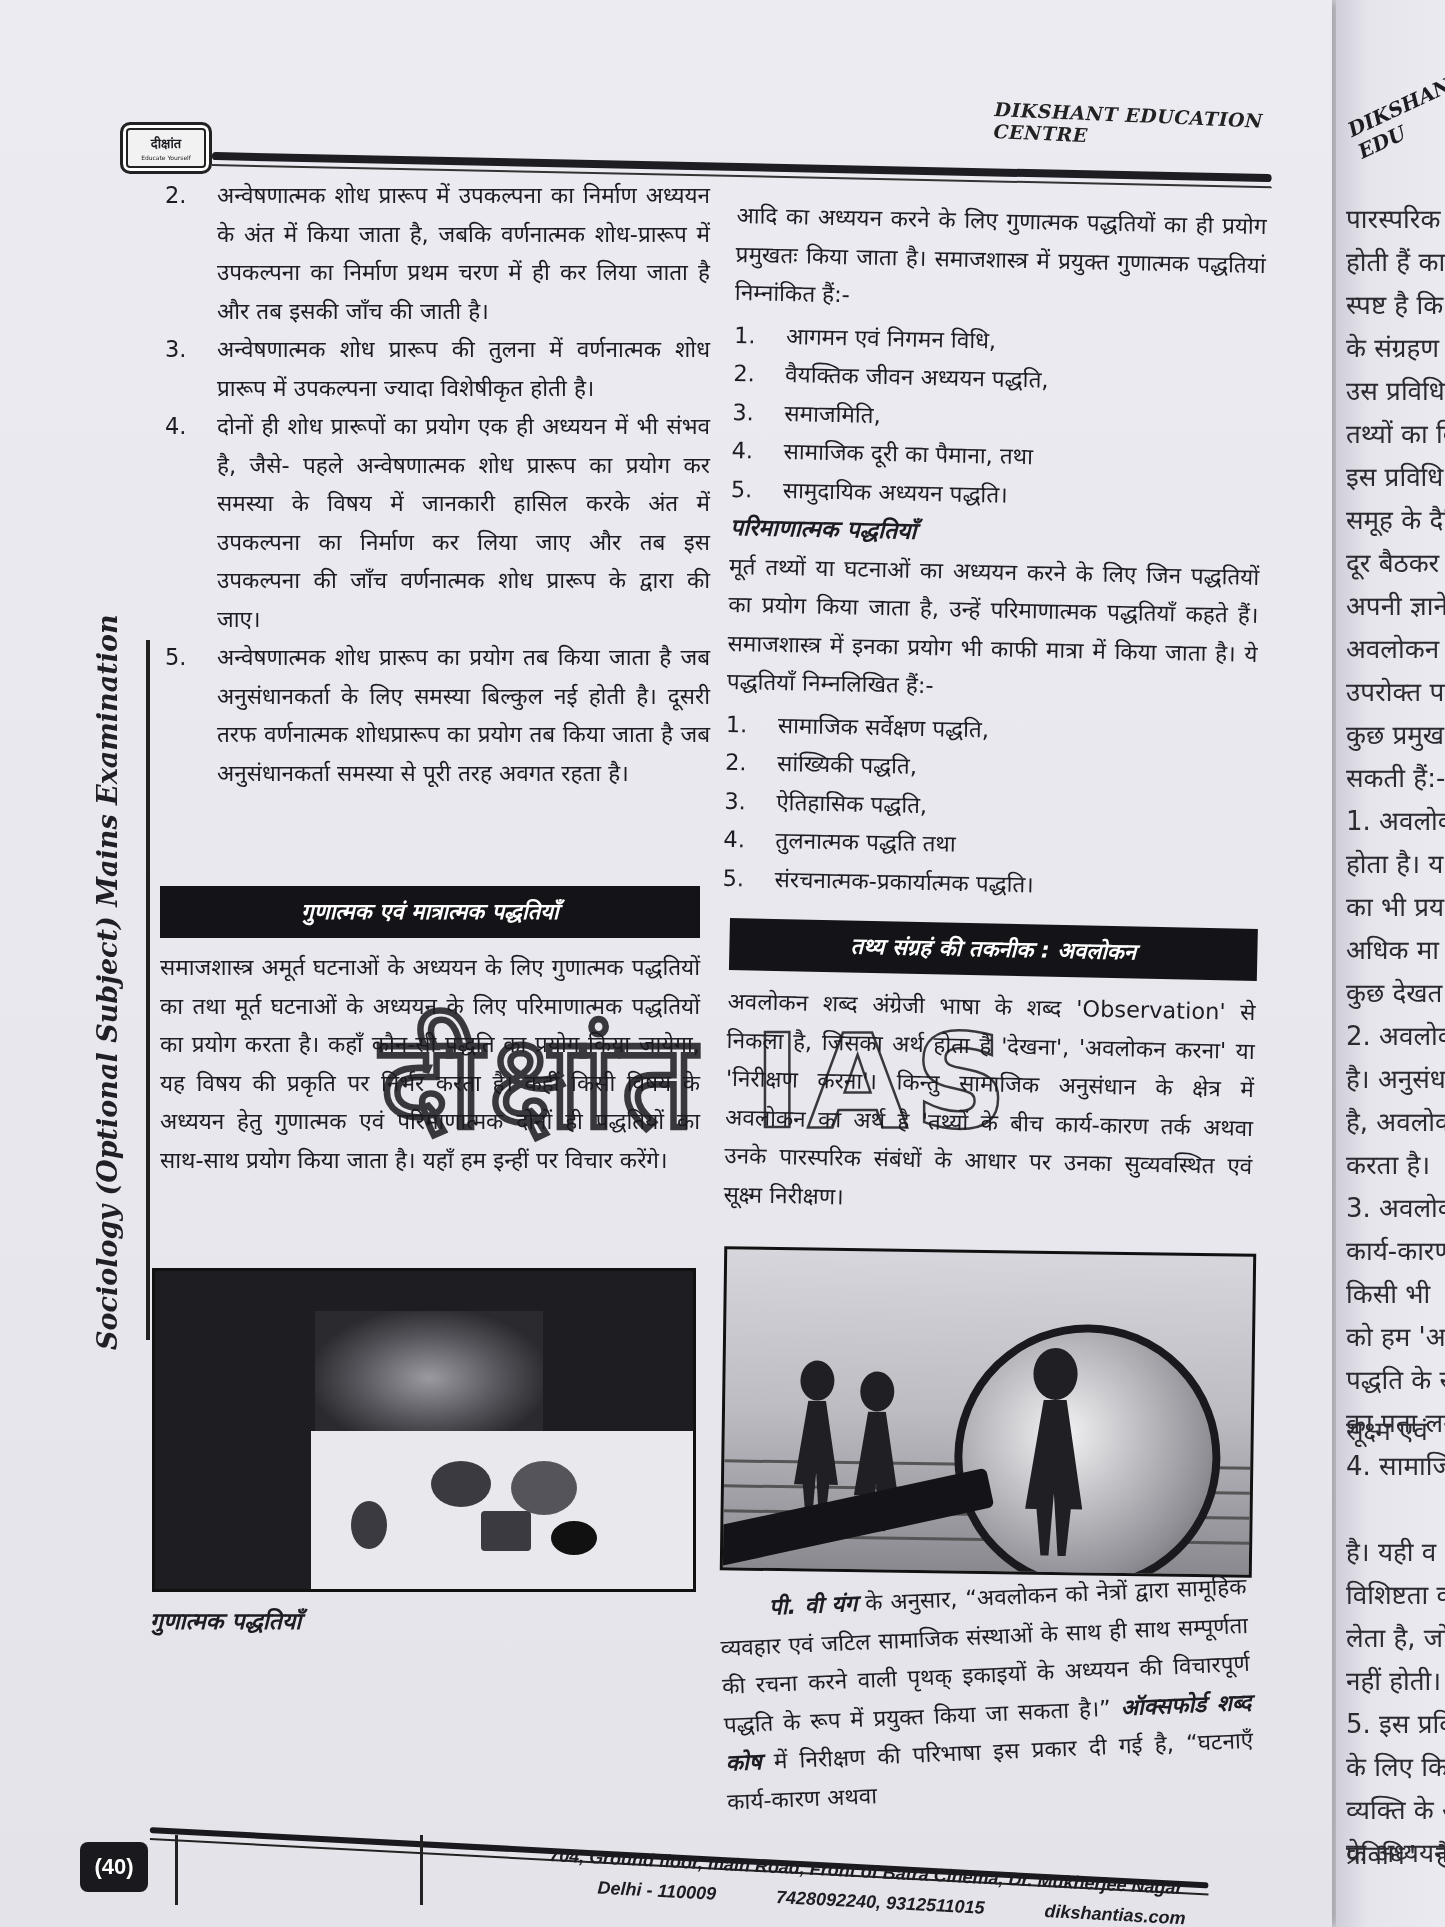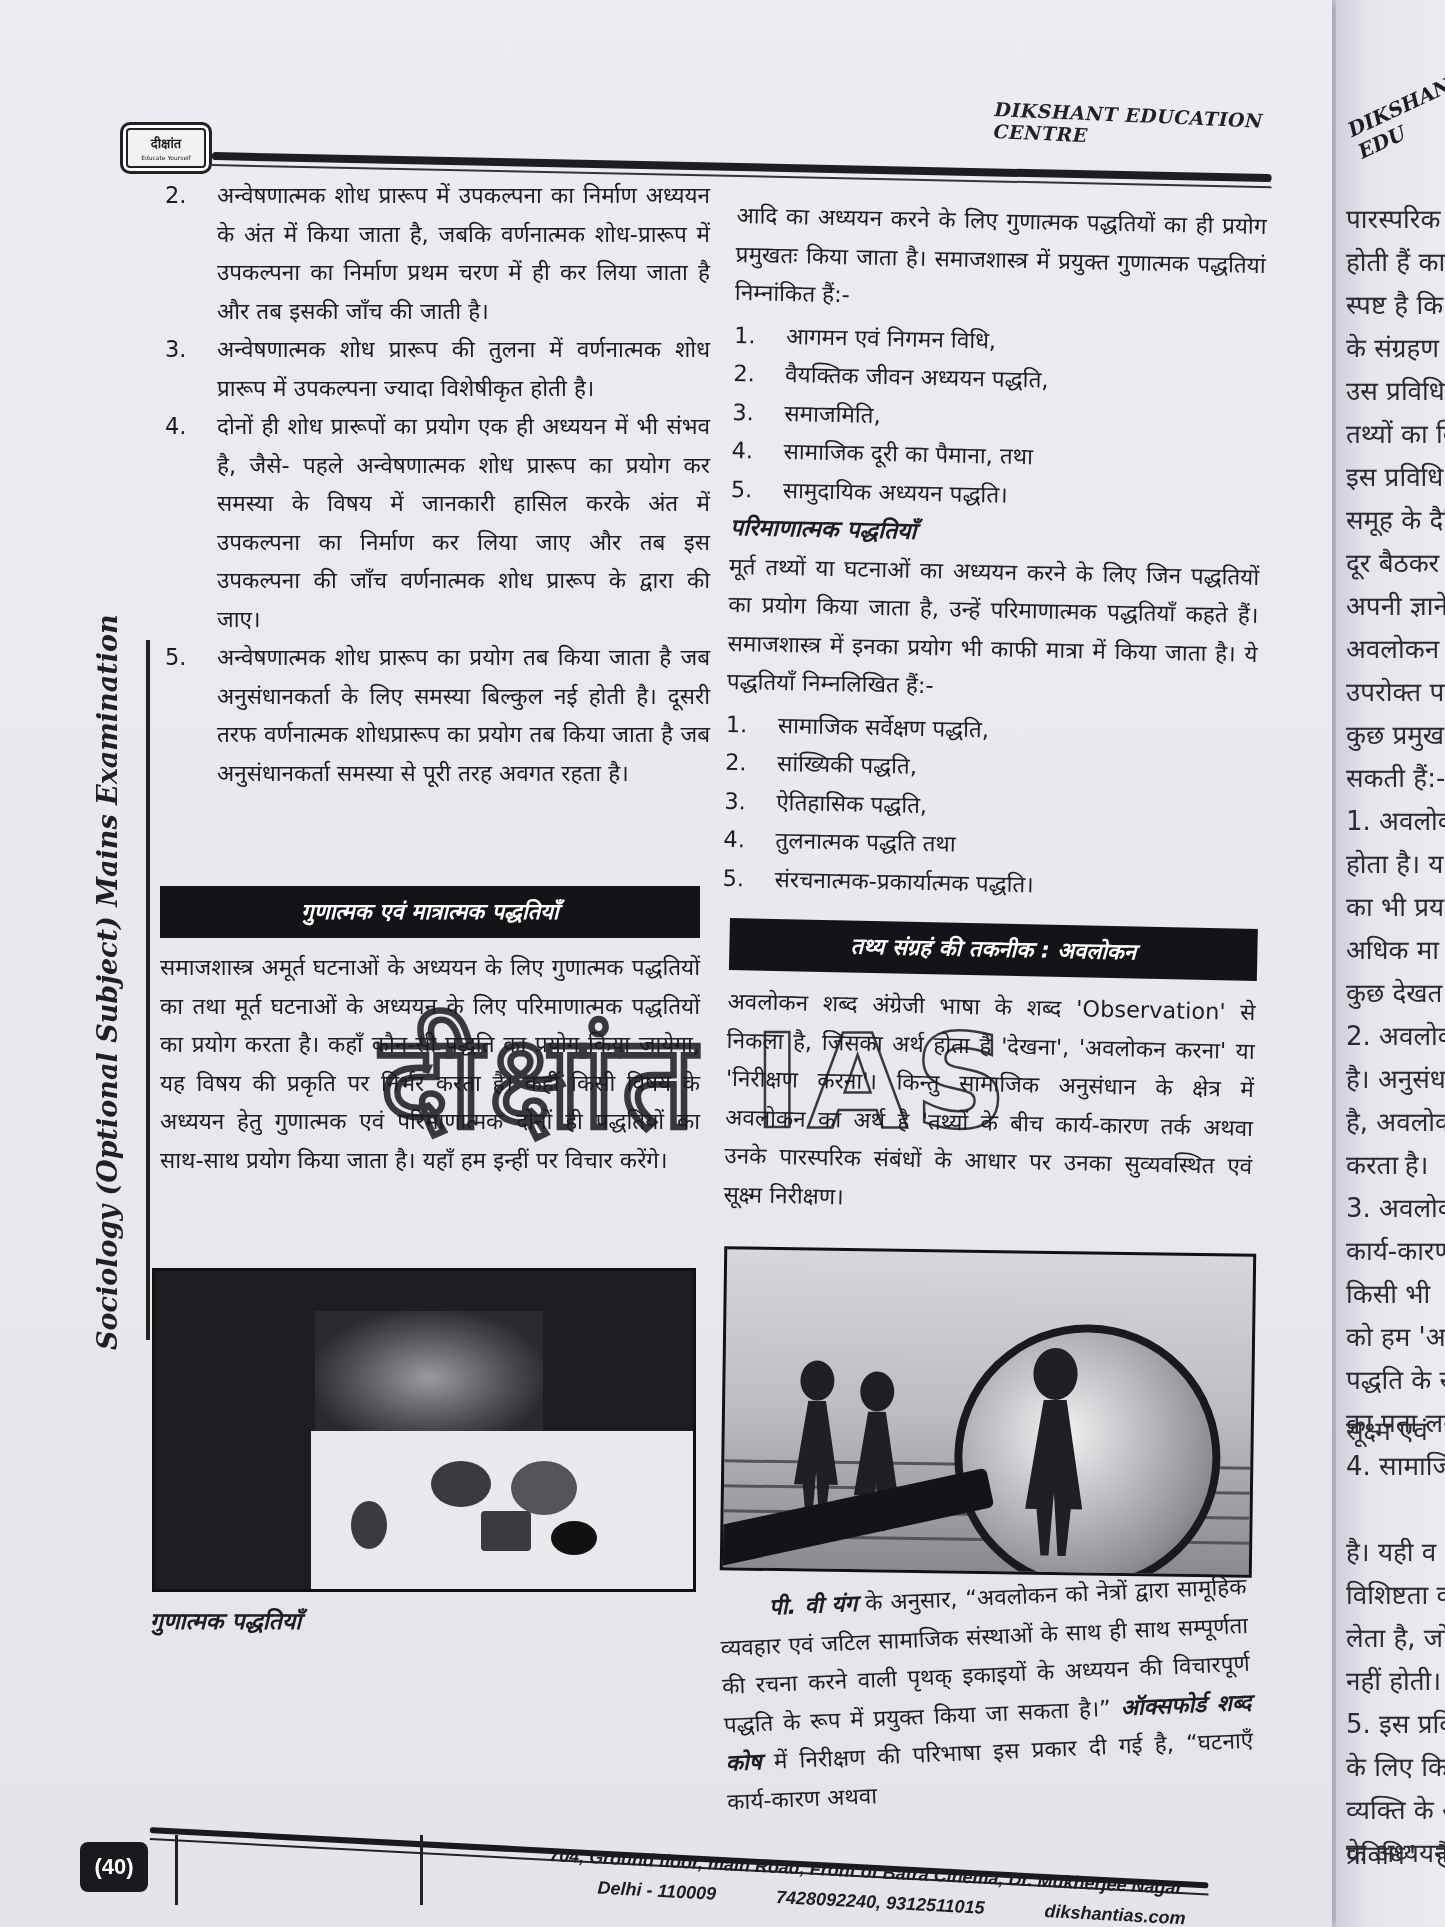--- a/index.html
+++ b/index.html
@@ -244,21 +244,21 @@
       <div class="np-line" style="top: 716px;">कुछ प्रमुख वि</div>
       <div class="np-line" style="top: 759px;">सकती हैं:-</div>
       <div class="np-line" style="top: 802px;">1. अवलोकन</div>
       <div class="np-line" style="top: 845px;">होता है। य</div>
       <div class="np-line" style="top: 888px;">का भी प्रय</div>
       <div class="np-line" style="top: 931px;">अधिक मा</div>
       <div class="np-line" style="top: 974px;">कुछ देखत</div>
       <div class="np-line" style="top: 1017px;">2. अवलोकन-</div>
       <div class="np-line" style="top: 1060px;">है। अनुसंध</div>
       <div class="np-line" style="top: 1103px;">है, अवलोक</div>
-      <div class="np-line" style="top: 1146px; font-family: Liberation Serif, serif;">करता है।</div>
+      <div class="np-line" style="top: 1146px;">करता है।</div>
       <div class="np-line" style="top: 1189px;">3. अवलोकन-</div>
       <div class="np-line" style="top: 1232px;">कार्य-कारण</div>
       <div class="np-line" style="top: 1275px;">किसी भी</div>
       <div class="np-line" style="top: 1318px;">को हम 'अ</div>
       <div class="np-line" style="top: 1361px;">पद्धति के स</div>
       <div class="np-line" style="top: 1404px;">का पता लग</div>
       <div class="np-line" style="top: 1447px;">4. सामाजिक</div>
       <div class="np-line" style="top: 1412px;">सूक्ष्म एवं</div>
       <div class="np-line" style="top: 1533px;">है। यही व</div>
       <div class="np-line" style="top: 1576px;">विशिष्टता व</div>

